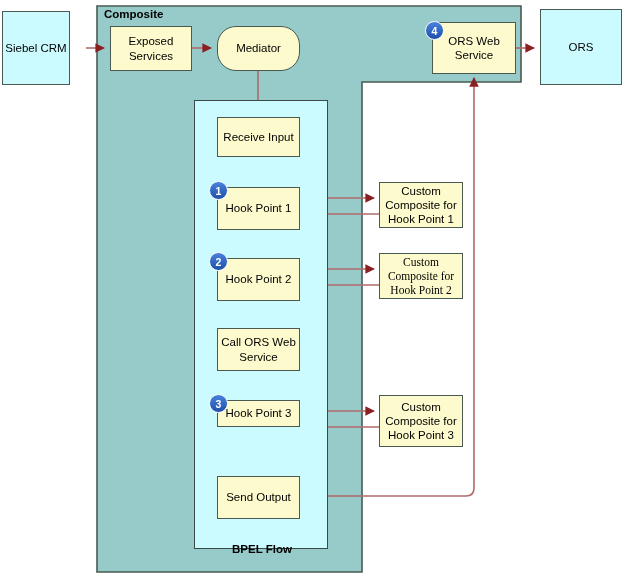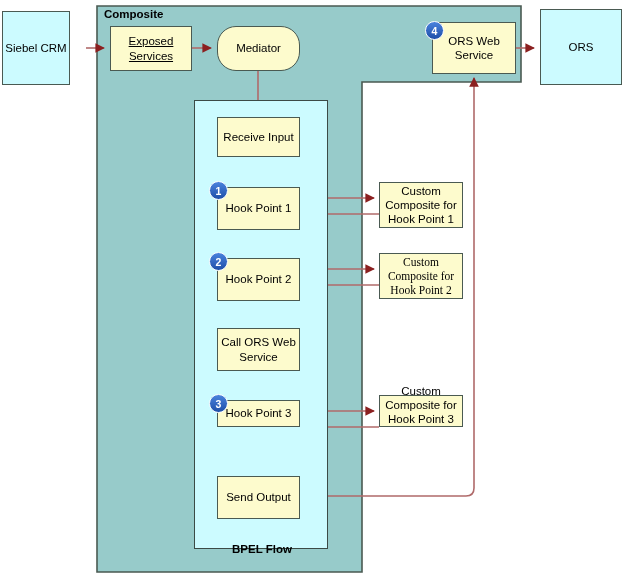--- a/index.html
+++ b/index.html
@@ -156,21 +156,21 @@
   <div class="container-label" style="left:232px; top:543px;">BPEL Flow</div>
 
   <div class="node node-cyan" style="left:2px; top:11px; width:68px; height:74px;">
     <span>Siebel CRM</span>
   </div>
 
   <div class="node node-cyan" style="left:540px; top:9px; width:82px; height:76px;">
     <span>ORS</span>
   </div>
 
-  <div class="node node-yellow" style="left:110px; top:26px; width:82px; height:45px;text-decoration:underline;">
+  <div class="node node-yellow" style="left:110px; top:26px; width:82px; height:45px;">
     <span>Exposed Services</span>
   </div>
 
   <div class="node node-yellow" style="left:217px; top:26px; width:83px; height:45px;border-radius:19px;">
     <span>Mediator</span>
   </div>
 
   <div class="node node-yellow" style="left:432px; top:22px; width:84px; height:52px;">
     <span>ORS Web Service</span>
   </div>
@@ -204,17 +204,17 @@
   </div>
 
   <div class="node node-yellow" style="left:379px; top:182px; width:84px; height:46px;">
     <span>Custom Composite for Hook Point 1</span>
   </div>
 
   <div class="node node-yellow" style="left:379px; top:253px; width:84px; height:46px;font-family:Liberation Serif, serif;">
     <span>Custom Composite for Hook Point 2</span>
   </div>
 
-  <div class="node node-yellow" style="left:379px; top:395px; width:84px; height:32px;align-items:flex-end;">
+  <div class="node node-yellow" style="left:379px; top:395px; width:84px; height:52px;">
     <span>Custom Composite for Hook Point 3</span>
   </div>
 
 </div>
 
 </body></html>

